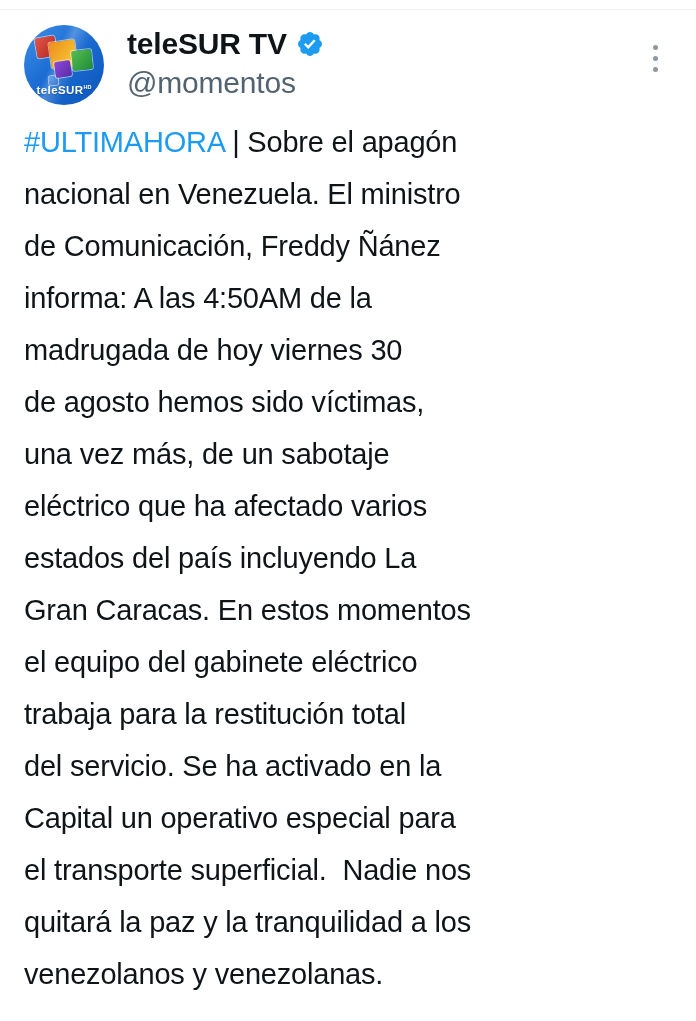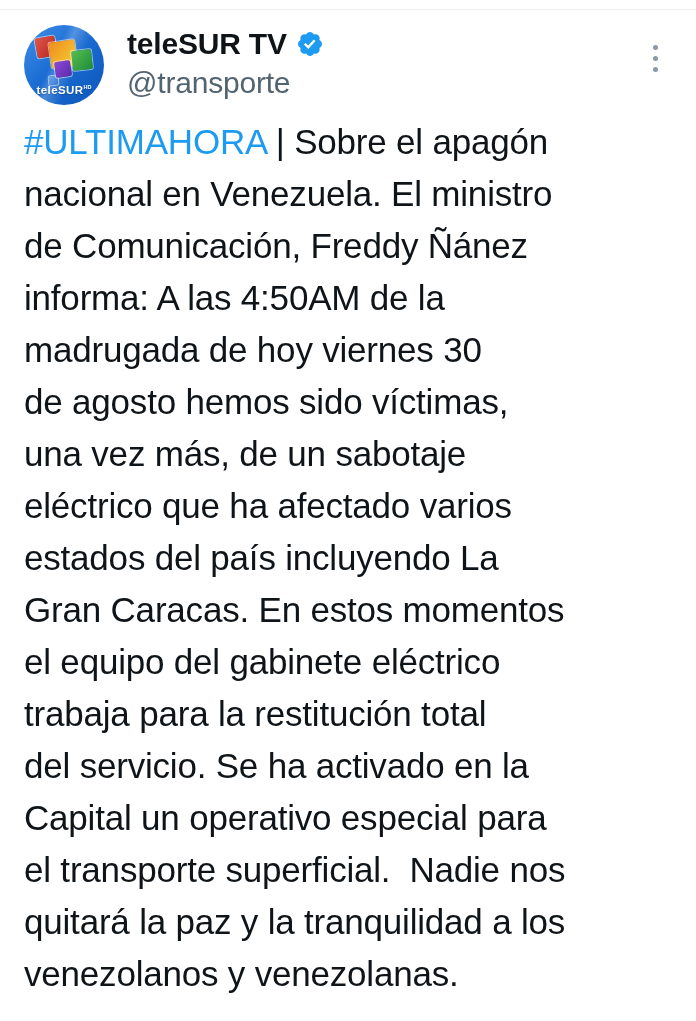--- a/index.html
+++ b/index.html
@@ -84,21 +84,21 @@
     position: absolute;
     right: 10px; top: 16px;
     padding: 4px;
     cursor: pointer;
   }
   .more-icon { display: flex; flex-direction: column; align-items: center; gap: 6px; }
   .dot { width: 5px; height: 5px; border-radius: 50%; background: #8b98a5; }
   
   .tweet-text {
     margin-top: 11px;
-    font-size: 35px;
+    font-size: 29px;
     line-height: 52px;
     letter-spacing: -0.2px;
     color: #0f1419;
     white-space: pre;
   }
   .hashtag { color: #1d9bf0; cursor: pointer; }
 </style>
 </head>
 <body>
 
@@ -116,21 +116,21 @@
       <div class="avatar-text"><span>teleSUR</span><sup>HD</sup></div>
     </div>
 
     <div class="user-info">
       <div class="name-row">
         <span class="name">teleSUR TV</span>
         <svg class="verified" viewBox="0 0 24 24" aria-hidden="true">
           <path fill="#1d9bf0" fill-rule="evenodd" d="M22.25 12c0-1.43-.88-2.67-2.19-3.34.46-1.39.2-2.9-.81-3.91s-2.52-1.27-3.91-.81c-.66-1.31-1.91-2.19-3.34-2.19s-2.67.88-3.33 2.19c-1.4-.46-2.91-.2-3.92.81s-1.26 2.52-.8 3.91c-1.31.67-2.2 1.91-2.2 3.34s.89 2.67 2.2 3.34c-.46 1.39-.21 2.9.8 3.91s2.52 1.26 3.91.81c.67 1.31 1.91 2.19 3.34 2.19s2.68-.88 3.34-2.19c1.39.45 2.9.2 3.91-.81s1.27-2.52.81-3.91c1.31-.67 2.19-1.91 2.19-3.34zm-11.71 4.2L6.8 12.46l1.41-1.42 2.26 2.26 4.8-5.23 1.47 1.36-6.2 6.77z"></path>
         </svg>
       </div>
-      <div class="handle">@transporte</div>
+      <div class="handle">@momentos</div>
     </div>
 
     <div class="more">
       <div class="more-icon">
         <span class="dot"></span>
         <span class="dot"></span>
         <span class="dot"></span>
       </div>
     </div>
 

